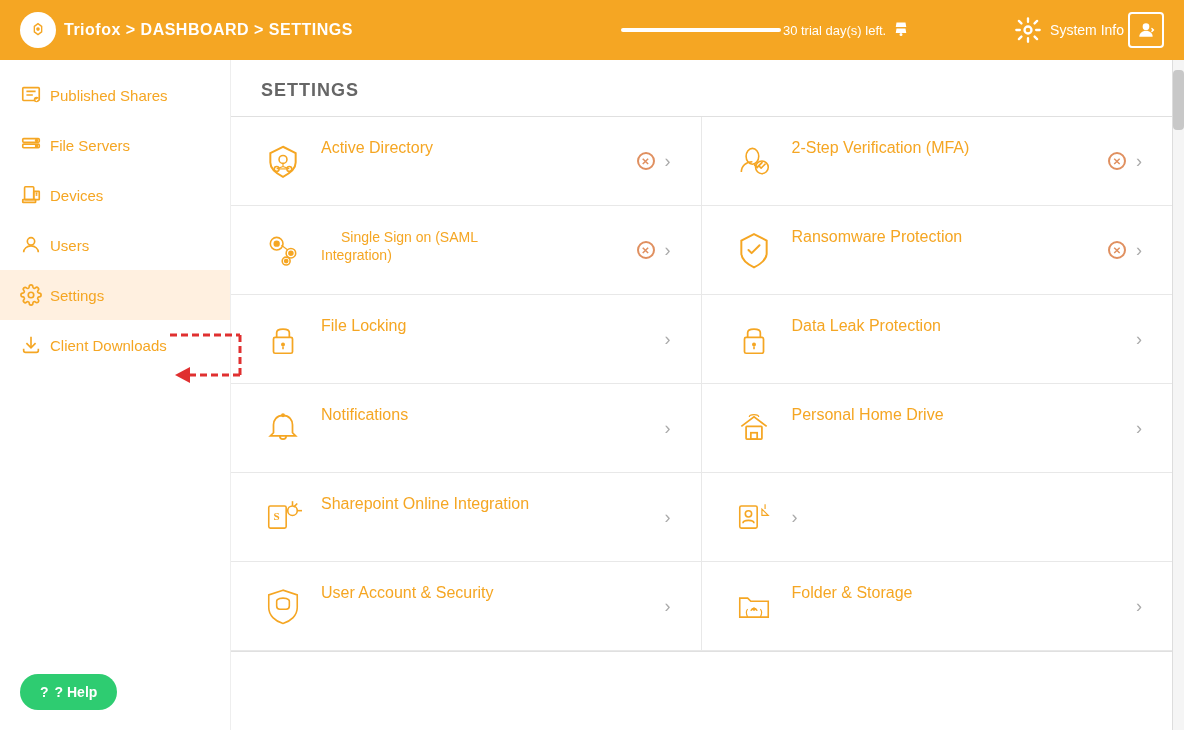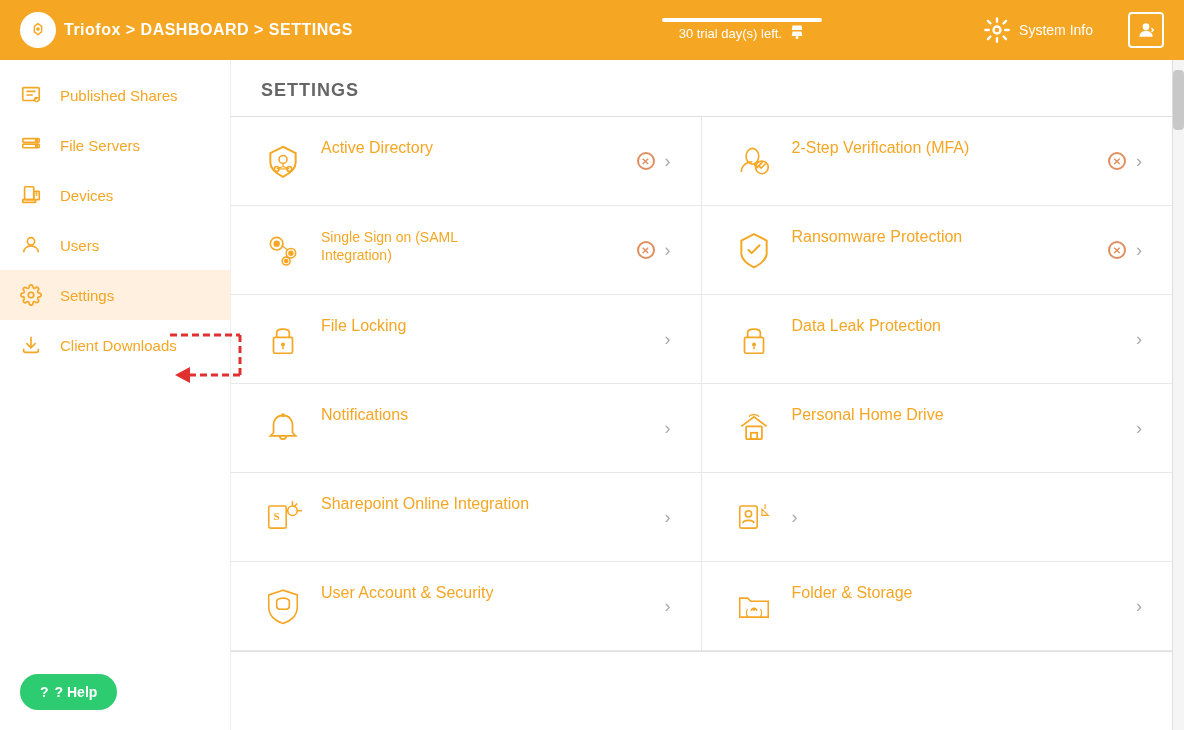--- a/index.html
+++ b/index.html
@@ -11,44 +11,44 @@
       height: 60px;
       display: flex;
       align-items: center;
       padding: 16px 20px;
       flex-shrink: 0;
     }
     .header-left { display: flex; align-items: center; gap: 8px; flex: 1; }
     .header-logo { width: 36px; height: 36px; background: white; border-radius: 50%; display: flex; align-items: center; justify-content: center; }
     .header-logo svg { width: 22px; height: 22px; }
     .header-breadcrumb { color: white; font-size: 16px; font-weight: 600; letter-spacing: 0.5px; }
-    .header-center { flex: 1; display: flex; justify-content: center; align-items: center; flex-direction: column; gap: 2px; }
+    .header-center { flex: 1; display: flex; justify-content: center; align-items: center; flex-direction: row; gap: 2px; }
     .header-trial-bar { width: 160px; height: 4px; background: white; border-radius: 2px; }
     .header-trial-text { color: white; font-size: 13px; display: flex; align-items: center; gap: 6px; }
-    .header-right { display: flex; align-items: center; gap: 35px; }
+    .header-right { display: flex; align-items: center; gap: 4px; }
     .header-sysinfo { display: flex; align-items: center; gap: 8px; color: white; font-size: 14px; font-weight: 500; cursor: pointer; }
     .header-user { width: 36px; height: 36px; border: 2px solid white; border-radius: 4px; display: flex; align-items: center; justify-content: center; cursor: pointer; }
 
     
     .main-layout { display: flex; flex: 1; overflow: hidden; }
 
     
     .sidebar {
       width: 231px;
       background: #fff;
       border-right: 1px solid #eee;
       display: flex;
       flex-direction: column;
       flex-shrink: 0;
       padding-top: 10px;
     }
     .sidebar-item {
       display: flex;
       align-items: center;
-      gap: 18px;
+      gap: 8px;
       padding: 14px 20px;
       cursor: pointer;
       color: #F5A623;
       font-size: 15px;
       font-weight: 500;
       border-radius: 0;
       transition: background 0.15s;
     }
     .sidebar-item.active { background: #fff0e0; }
     .sidebar-item svg { width: 22px; height: 22px; flex-shrink: 0; }
@@ -99,21 +99,21 @@
       border-bottom: 1px solid #e8e8e8;
       cursor: pointer;
       transition: background 0.15s;
       gap: 16px;
     }
     .settings-item:nth-child(odd) { border-right: 1px solid #e8e8e8; }
     .item-icon { width: 44px; height: 44px; flex-shrink: 0; display: flex; align-items: center; justify-content: center; }
     .item-icon svg { width: 38px; height: 38px; }
     .item-content { flex: 1; }
     .item-label { font-size: 16px; color: #F5A623; font-weight: 500; }
-    .item-label-small { font-size: 14px; color: #F5A623; font-weight: 500; line-height: 1.3; }
+    .item-label-small { font-size: 14px; color: #F5A623; font-weight: 500; line-height: 1.3; margin-left: 20px; }
     .item-controls { display: flex; align-items: center; gap: 10px; }
     .toggle-x {
       width: 18px; height: 18px; border-radius: 50%; border: 2px solid #e09060;
       display: flex; align-items: center; justify-content: center; flex-shrink: 0;
       color: #e09060; font-size: 10px; font-weight: bold;
     }
     .chevron { color: #aaa; font-size: 18px; font-weight: 300; }
 
     
     .content::-webkit-scrollbar { width: 8px; }

